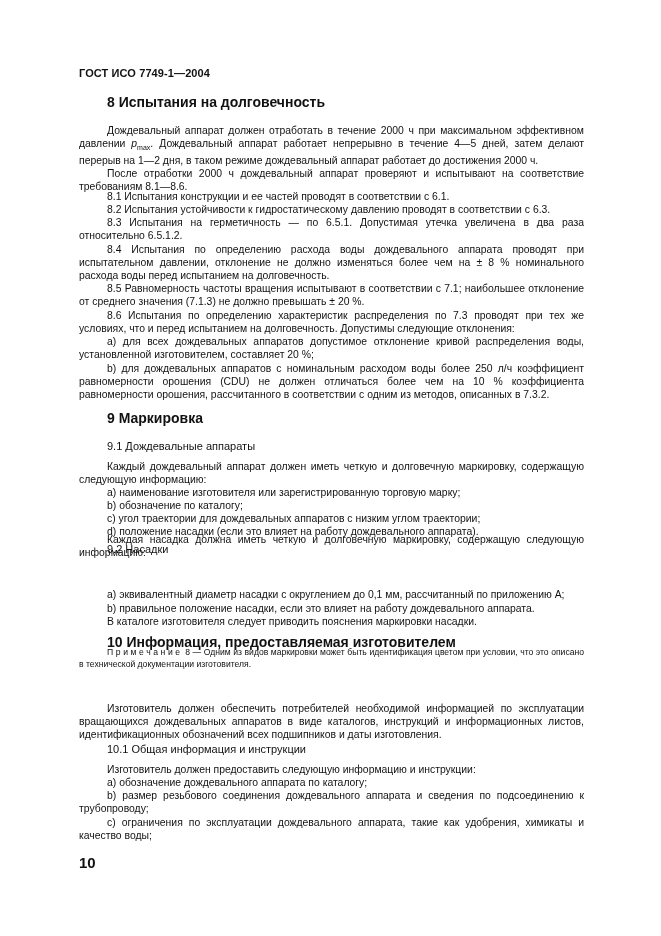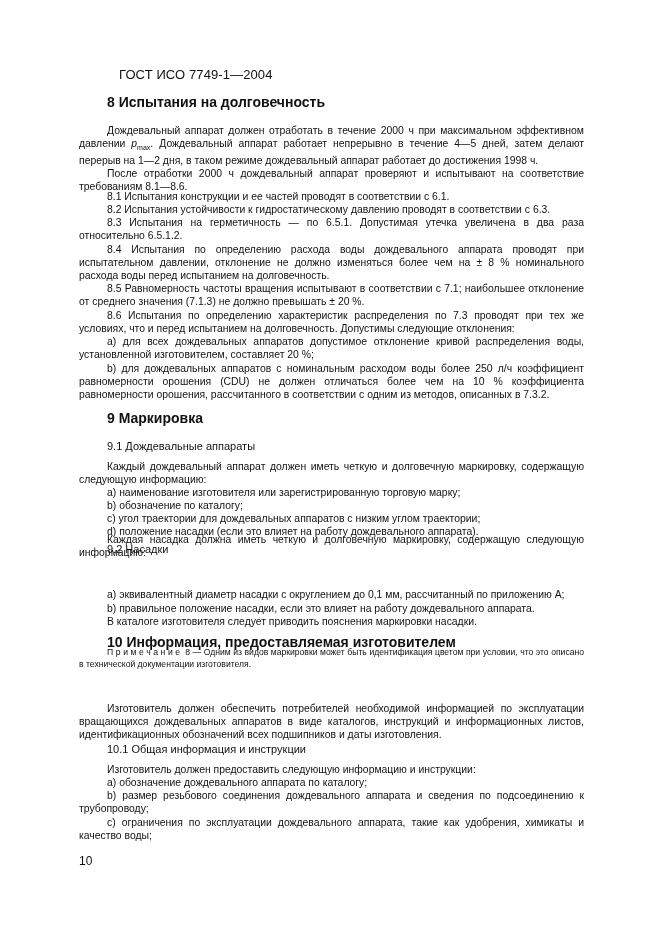--- a/index.html
+++ b/index.html
@@ -1,37 +1,37 @@
 <!DOCTYPE html>
 <html><head>
 <meta charset="utf-8">
 <style>
   html, body { margin: 0; padding: 0; background: #ffffff; }
   body { width: 661px; height: 936px; position: relative; overflow: hidden;
          font-family: "Liberation Sans", sans-serif; color: #111; }
-  .doc-id { position: absolute; left: 79px; top: 67px; font-size: 13px; font-weight: normal; letter-spacing: 0.1px; margin-left: 40px; }
+  .doc-id { position: absolute; left: 79px; top: 67px; font-size: 11px; font-weight: bold; letter-spacing: 0.1px; }
   .h1 { position: absolute; left: 107px; font-size: 14px; font-weight: bold; }
   .h2 { position: absolute; left: 107px; font-size: 11px; font-weight: normal; }
   .p { position: absolute; left: 79px; width: 505px; font-size: 10.4px; line-height: 13.2px; text-align: justify; text-align-last: left; }
   .p .ind { display: inline-block; width: 28px; }
   .note { position: absolute; left: 79px; width: 505px; font-size: 8.6px; line-height: 12px; text-align: justify; margin-top: 12px; }
   .note .sp { letter-spacing: 2.6px; }
-  .pageno { position: absolute; left: 79px; top: 854px; font-size: 12px; }
+  .pageno { position: absolute; left: 79px; top: 854px; font-size: 15px; font-weight: bold; }
   sub { font-size: 7px; }
 </style>
 </head>
 <body>
 
 <div>
 
   <div class="doc-id">ГОСТ ИСО 7749-1—2004</div>
 
   <div class="h1" style="top:94px">8  Испытания на долговечность</div>
 
-  <div class="p" style="top:124px"><span class="ind"></span><span>Дождевальный аппарат должен отработать в течение 2000 ч при максимальном эффективном давлении </span><i>p</i><sub>max</sub><span>. Дождевальный аппарат работает непрерывно в течение 4—5 дней, затем делают перерыв на 1—2 дня, в таком режиме дождевальный аппарат работает до достижения 1998 ч.</span></div>
+  <div class="p" style="top:124px"><span class="ind"></span><span>Дождевальный аппарат должен отработать в течение 2000 ч при максимальном эффективном давлении </span><i>p</i><sub>max</sub><span>. Дождевальный аппарат работает непрерывно в течение 4—5 дней, затем делают перерыв на 1—2 дня, в таком режиме дождевальный аппарат работает до достижения 2000 ч.</span></div>
 
   <div class="p" style="top:167px"><span class="ind"></span><span>После отработки 2000 ч дождевальный аппарат проверяют и испытывают на соответствие требованиям 8.1—8.6.</span></div>
 
   <div class="p" style="top:190px"><span class="ind"></span><span>8.1  Испытания конструкции и ее частей проводят в соответствии с 6.1.</span></div>
   <div class="p" style="top:203px"><span class="ind"></span><span>8.2  Испытания устойчивости к гидростатическому давлению проводят в соответствии с 6.3.</span></div>
   <div class="p" style="top:216px"><span class="ind"></span><span>8.3  Испытания на герметичность — по 6.5.1. Допустимая утечка увеличена в два раза относительно 6.5.1.2.</span></div>
   <div class="p" style="top:243px"><span class="ind"></span><span>8.4  Испытания по определению расхода воды дождевального аппарата проводят при испытательном давлении, отклонение не должно изменяться более чем на ± 8 % номинального расхода воды перед испытанием на долговечность.</span></div>
   <div class="p" style="top:282px"><span class="ind"></span><span>8.5  Равномерность частоты вращения испытывают в соответствии с 7.1; наибольшее отклонение от среднего значения (7.1.3) не должно превышать ± 20 %.</span></div>
   <div class="p" style="top:309px"><span class="ind"></span><span>8.6  Испытания по определению характеристик распределения по 7.3 проводят при тех же условиях, что и перед испытанием на долговечность. Допустимы следующие отклонения:</span></div>
   <div class="p" style="top:335px"><span class="ind"></span><span>a)  для всех дождевальных аппаратов допустимое отклонение кривой распределения воды, установленной изготовителем, составляет 20 %;</span></div>

